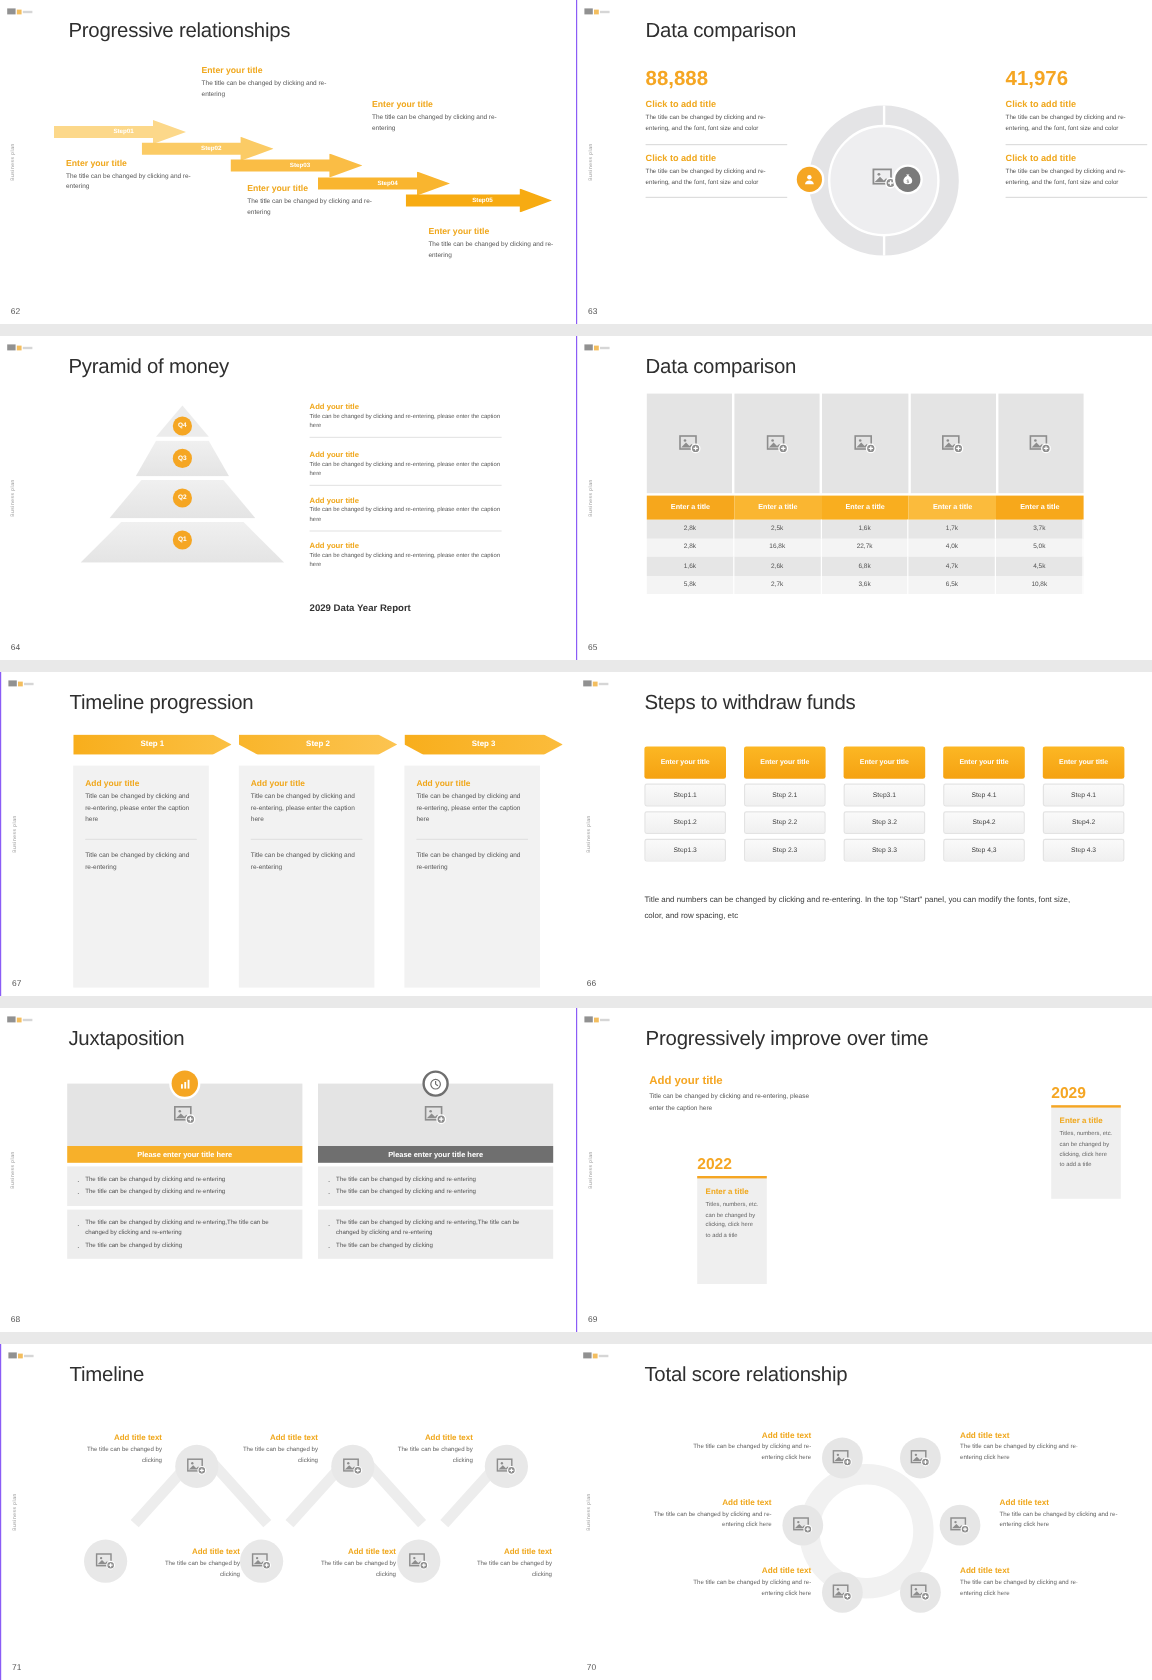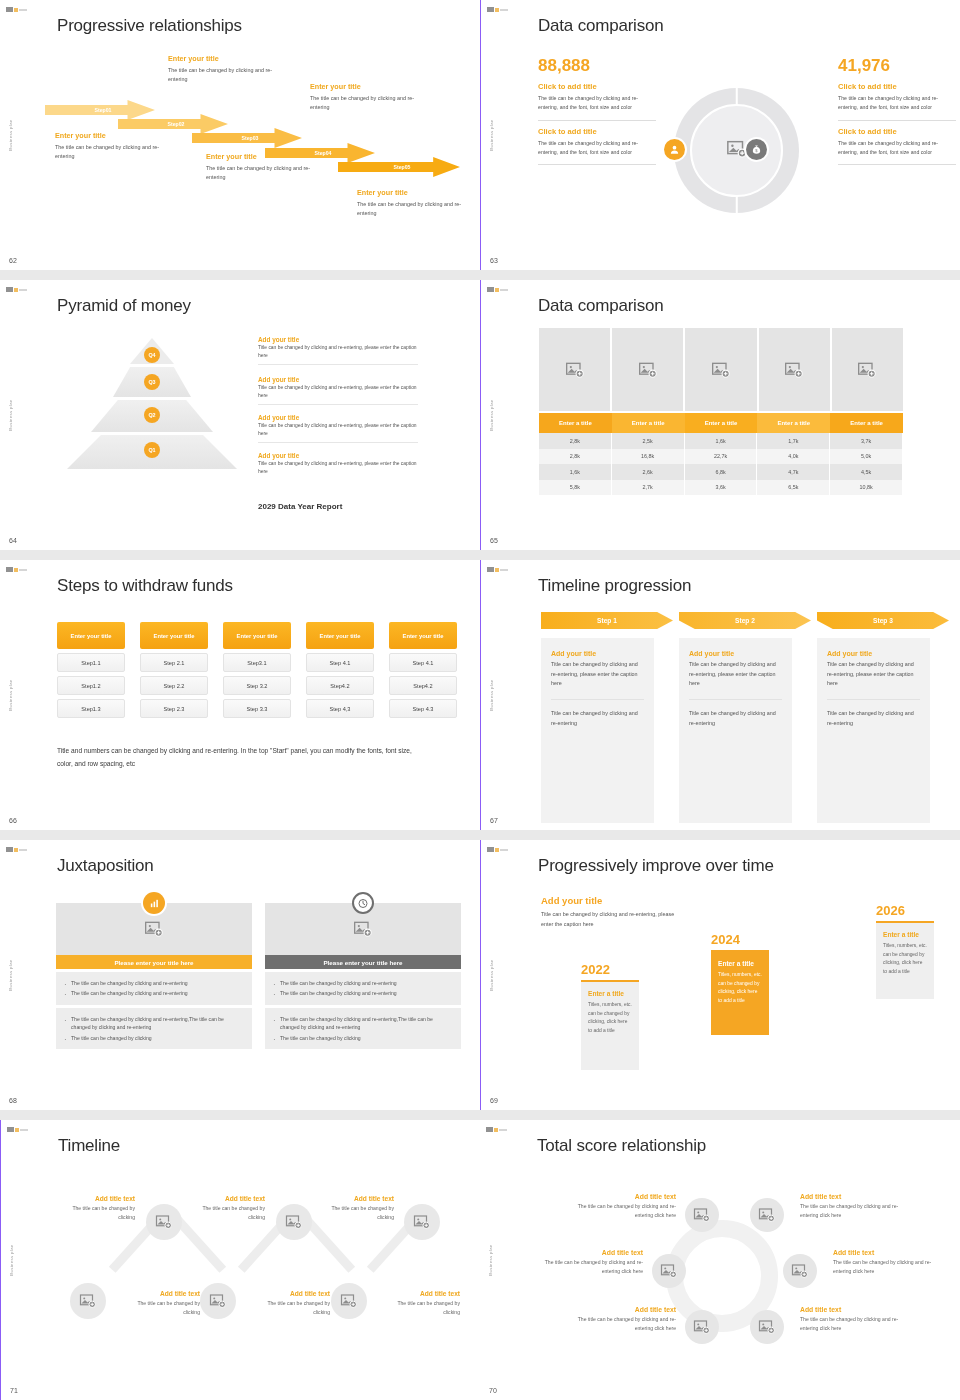--- a/index.html
+++ b/index.html
@@ -348,20 +348,61 @@
         <div class="dcell">3,6k</div>
         <div class="dcell">6,5k</div>
         <div class="dcell">10,8k</div>
       </div>
     </div>
     <div class="pageno">65</div>
   </div>
 
   <div class="gap"></div>
 
+  <div class="slide right">
+    <div class="logo">
+        <i class="b1"></i>
+        <i class="b2"></i>
+        <i class="b3"></i>
+      </div>
+    <div class="sidelabel">Business plan</div>
+    <div class="title">Timeline progression</div>
+
+    <div class="a67" style="left:60px;top:52px;width:132px;background:linear-gradient(90deg,#f8ae1c,#fbc043);clip-path:polygon(0 0,88% 0,100% 50%,88% 100%,0 100%);">
+      <span>Step 1</span>
+      </div>
+    <div class="a67" style="left:198px;top:52px;width:132px;background:linear-gradient(90deg,#f9b52b,#fcc451);clip-path:polygon(0 0,88% 0,100% 50%,88% 100%,12% 100%,0 50%);">
+      <span>Step 2</span>
+      </div>
+    <div class="a67" style="left:336px;top:52px;width:132px;background:linear-gradient(90deg,#f8ae1c,#fbbc3c);clip-path:polygon(0 0,88% 0,100% 50%,88% 100%,12% 100%,0 50%);">
+      <span>Step 3</span>
+      </div>
+
+    <div class="p67" style="left:60px;">
+      <div class="h">Add your title</div>
+      <div class="p">Title can be changed by clicking and re-entering, please enter the caption here</div>
+      <div class="rule"></div>
+      <div class="p">Title can be changed by clicking and re-entering</div>
+      </div>
+    <div class="p67" style="left:198px;">
+      <div class="h">Add your title</div>
+      <div class="p">Title can be changed by clicking and re-entering, please enter the caption here</div>
+      <div class="rule"></div>
+      <div class="p">Title can be changed by clicking and re-entering</div>
+      </div>
+    <div class="p67" style="left:336px;">
+      <div class="h">Add your title</div>
+      <div class="p">Title can be changed by clicking and re-entering, please enter the caption here</div>
+      <div class="rule"></div>
+      <div class="p">Title can be changed by clicking and re-entering</div>
+      </div>
+
+    <div class="pageno">67</div>
+  </div>
+
   <div class="slide">
     <div class="logo">
         <i class="b1"></i>
         <i class="b2"></i>
         <i class="b3"></i>
       </div>
     <div class="sidelabel">Business plan</div>
     <div class="title">Steps to withdraw funds</div>
 
     <div class="s66col" style="left:57px;top:62px;">
@@ -390,61 +431,20 @@
       </div>
     <div class="s66col" style="left:389px;top:62px;">
       <div class="s66head">Enter your title</div>
       <div class="s66cell">Step 4.1</div>
       <div class="s66cell">Step4.2</div>
       <div class="s66cell">Step 4.3</div>
       </div>
 
     <div class="s66note">Title and numbers can be changed by clicking and re-entering. In the top "Start" panel, you can modify the fonts, font size, color, and row spacing, etc</div>
     <div class="pageno">66</div>
-  </div>
-
-  <div class="slide right">
-    <div class="logo">
-        <i class="b1"></i>
-        <i class="b2"></i>
-        <i class="b3"></i>
-      </div>
-    <div class="sidelabel">Business plan</div>
-    <div class="title">Timeline progression</div>
-
-    <div class="a67" style="left:60px;top:52px;width:132px;background:linear-gradient(90deg,#f8ae1c,#fbc043);clip-path:polygon(0 0,88% 0,100% 50%,88% 100%,0 100%);">
-      <span>Step 1</span>
-      </div>
-    <div class="a67" style="left:198px;top:52px;width:132px;background:linear-gradient(90deg,#f9b52b,#fcc451);clip-path:polygon(0 0,88% 0,100% 50%,88% 100%,12% 100%,0 50%);">
-      <span>Step 2</span>
-      </div>
-    <div class="a67" style="left:336px;top:52px;width:132px;background:linear-gradient(90deg,#f8ae1c,#fbbc3c);clip-path:polygon(0 0,88% 0,100% 50%,88% 100%,12% 100%,0 50%);">
-      <span>Step 3</span>
-      </div>
-
-    <div class="p67" style="left:60px;">
-      <div class="h">Add your title</div>
-      <div class="p">Title can be changed by clicking and re-entering, please enter the caption here</div>
-      <div class="rule"></div>
-      <div class="p">Title can be changed by clicking and re-entering</div>
-      </div>
-    <div class="p67" style="left:198px;">
-      <div class="h">Add your title</div>
-      <div class="p">Title can be changed by clicking and re-entering, please enter the caption here</div>
-      <div class="rule"></div>
-      <div class="p">Title can be changed by clicking and re-entering</div>
-      </div>
-    <div class="p67" style="left:336px;">
-      <div class="h">Add your title</div>
-      <div class="p">Title can be changed by clicking and re-entering, please enter the caption here</div>
-      <div class="rule"></div>
-      <div class="p">Title can be changed by clicking and re-entering</div>
-      </div>
-
-    <div class="pageno">67</div>
   </div>
 
   <div class="gap"></div>
 
   <div class="slide">
     <div class="logo">
         <i class="b1"></i>
         <i class="b2"></i>
         <i class="b3"></i>
       </div>
@@ -516,31 +516,24 @@
 
     <div class="y69" style="left:60px;top:122px;padding-left:40px;">
       <div class="yr">2022</div>
       <div class="card gray" style="height:90px;">
         <div class="ch">Enter a title</div>
         <div class="cp">Titles, numbers, etc. can be changed by clicking, click here to add a title</div>
         </div>
       </div>
 
 
-    <div class="y69" style="left:230px;top:92px;">
-      <div class="yr">2024</div>
-      <div class="card or" style="height:85px;">
-        <div class="ch">Enter a title</div>
-        <div class="cp">Titles, numbers, etc. can be changed by clicking, click here to add a title</div>
-        </div>
-      </div>
 
 
     <div class="y69" style="left:395px;top:63px;">
-      <div class="yr">2026</div>
+      <div class="yr">2029</div>
       <div class="card gray" style="height:78px;">
         <div class="ch">Enter a title</div>
         <div class="cp">Titles, numbers, etc. can be changed by clicking, click here to add a title</div>
         </div>
       </div>
 
     <div class="pageno">69</div>
   </div>
 
   <div class="gap"></div>

